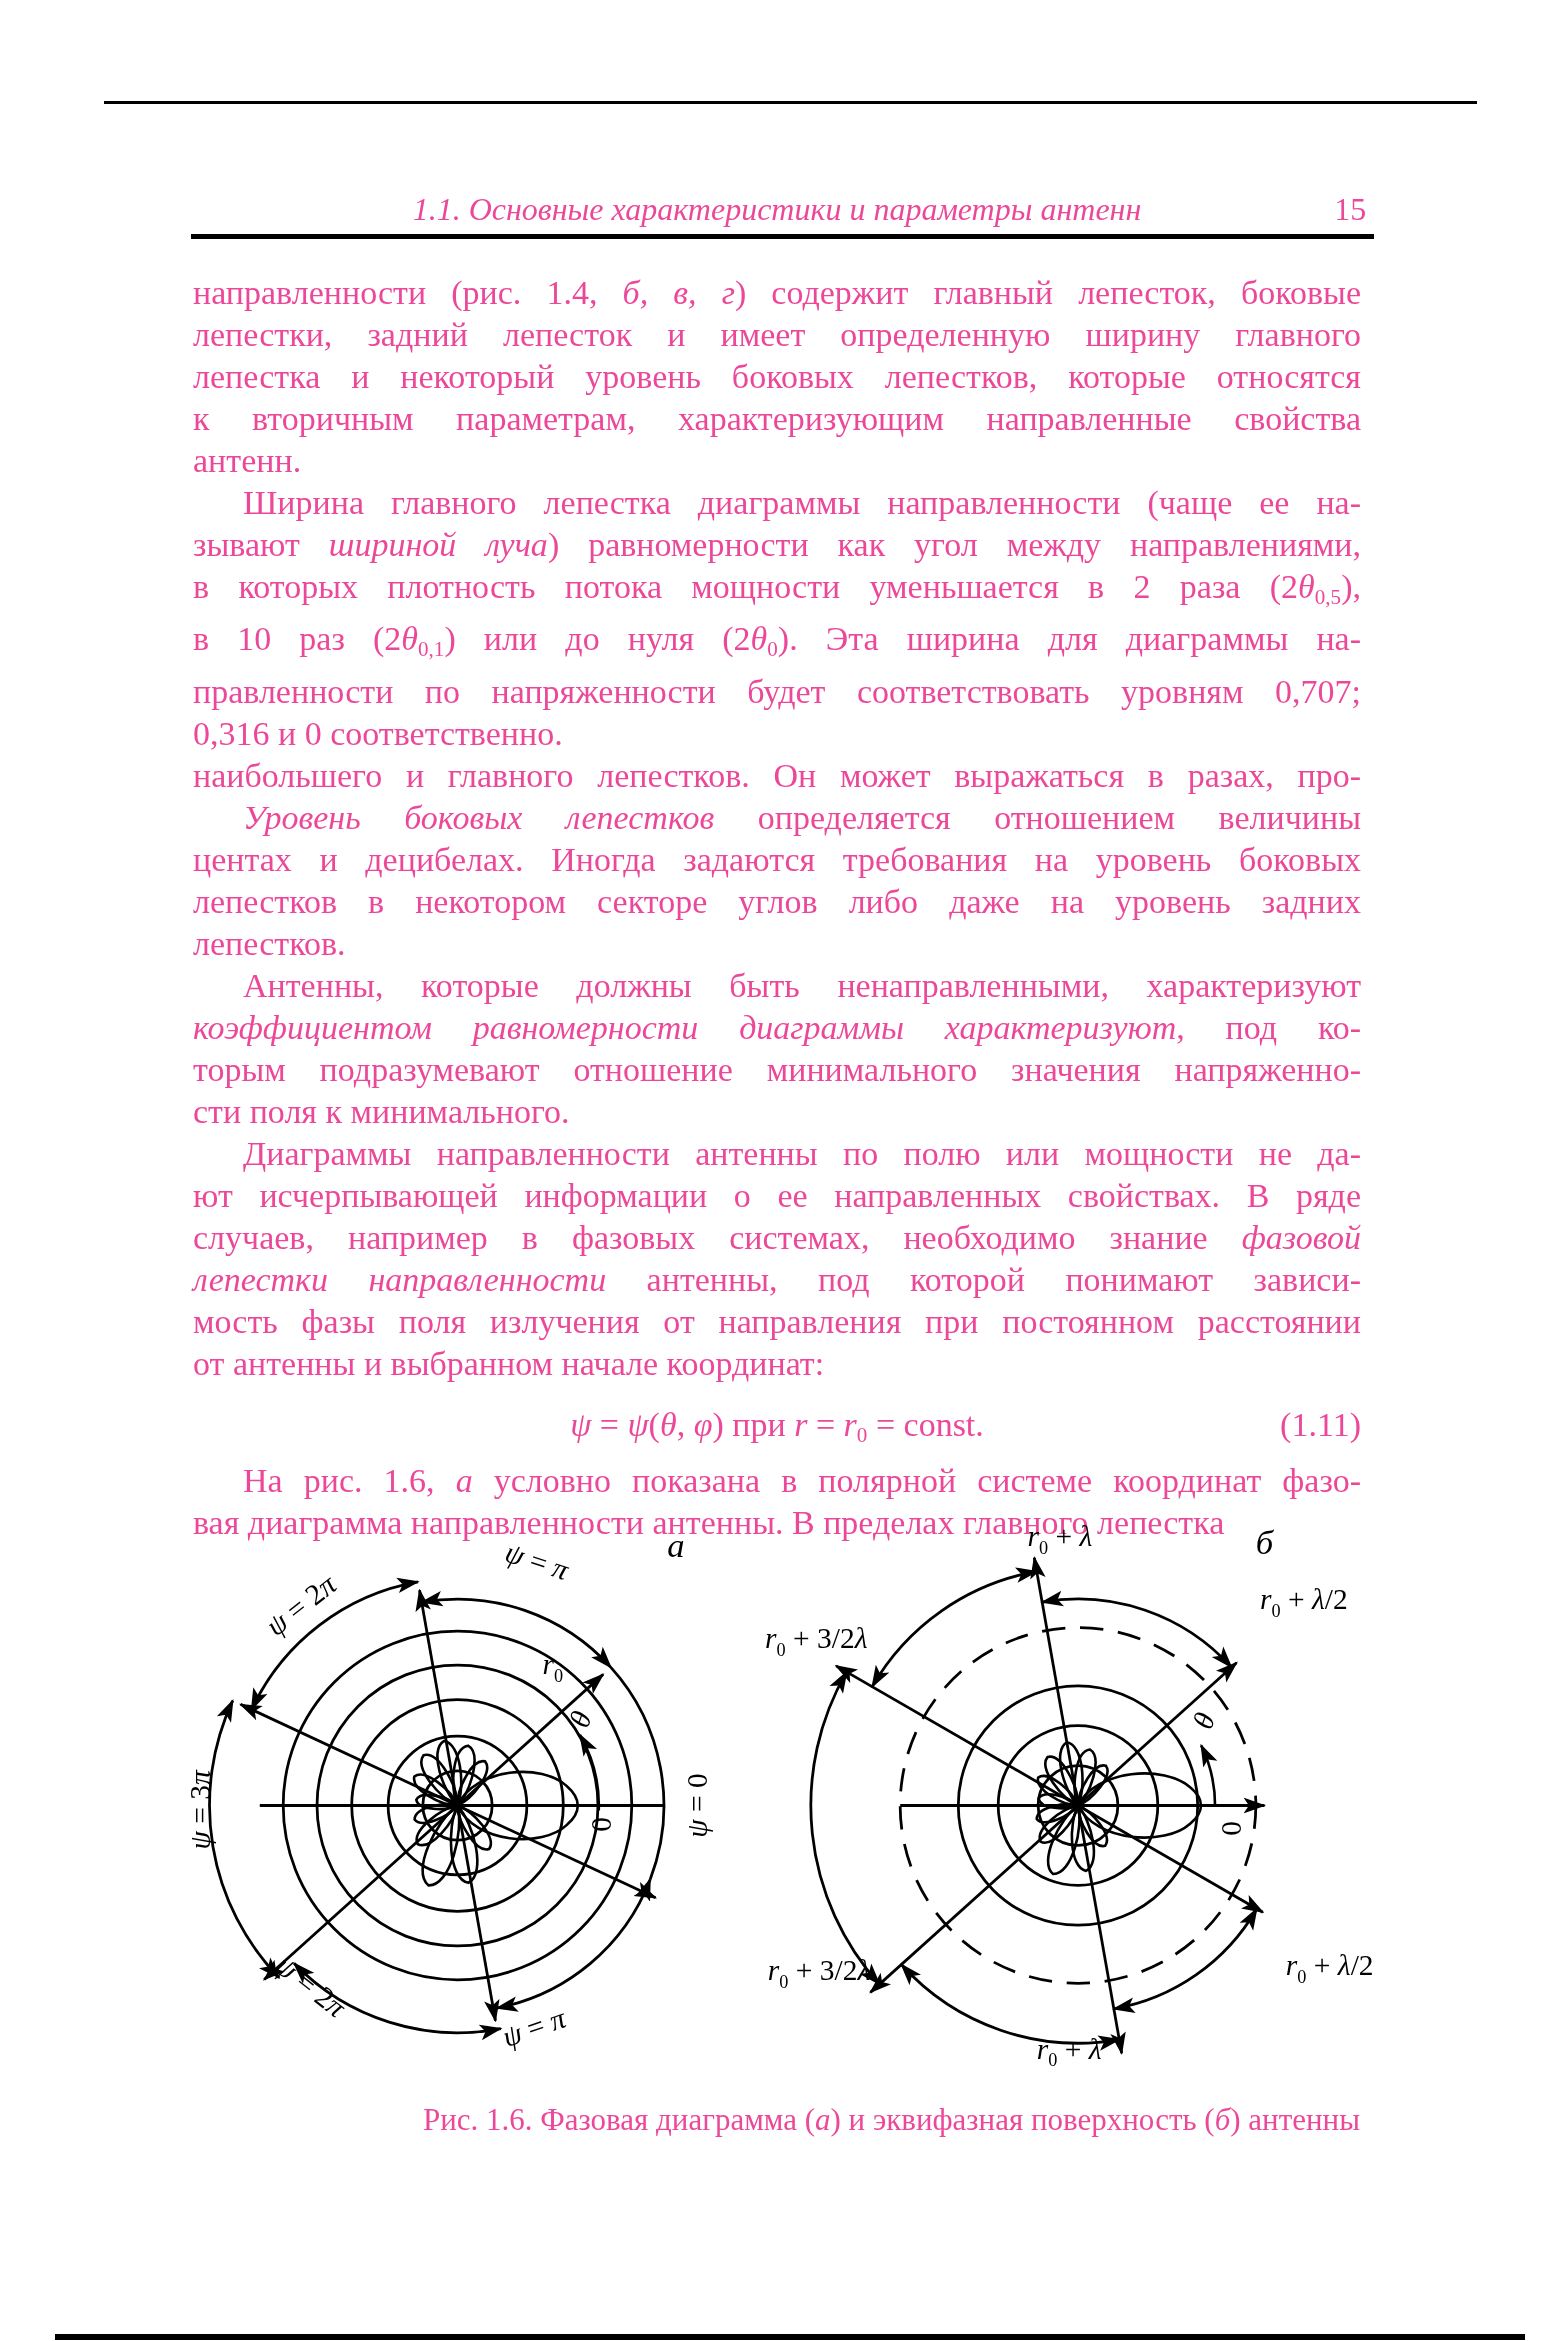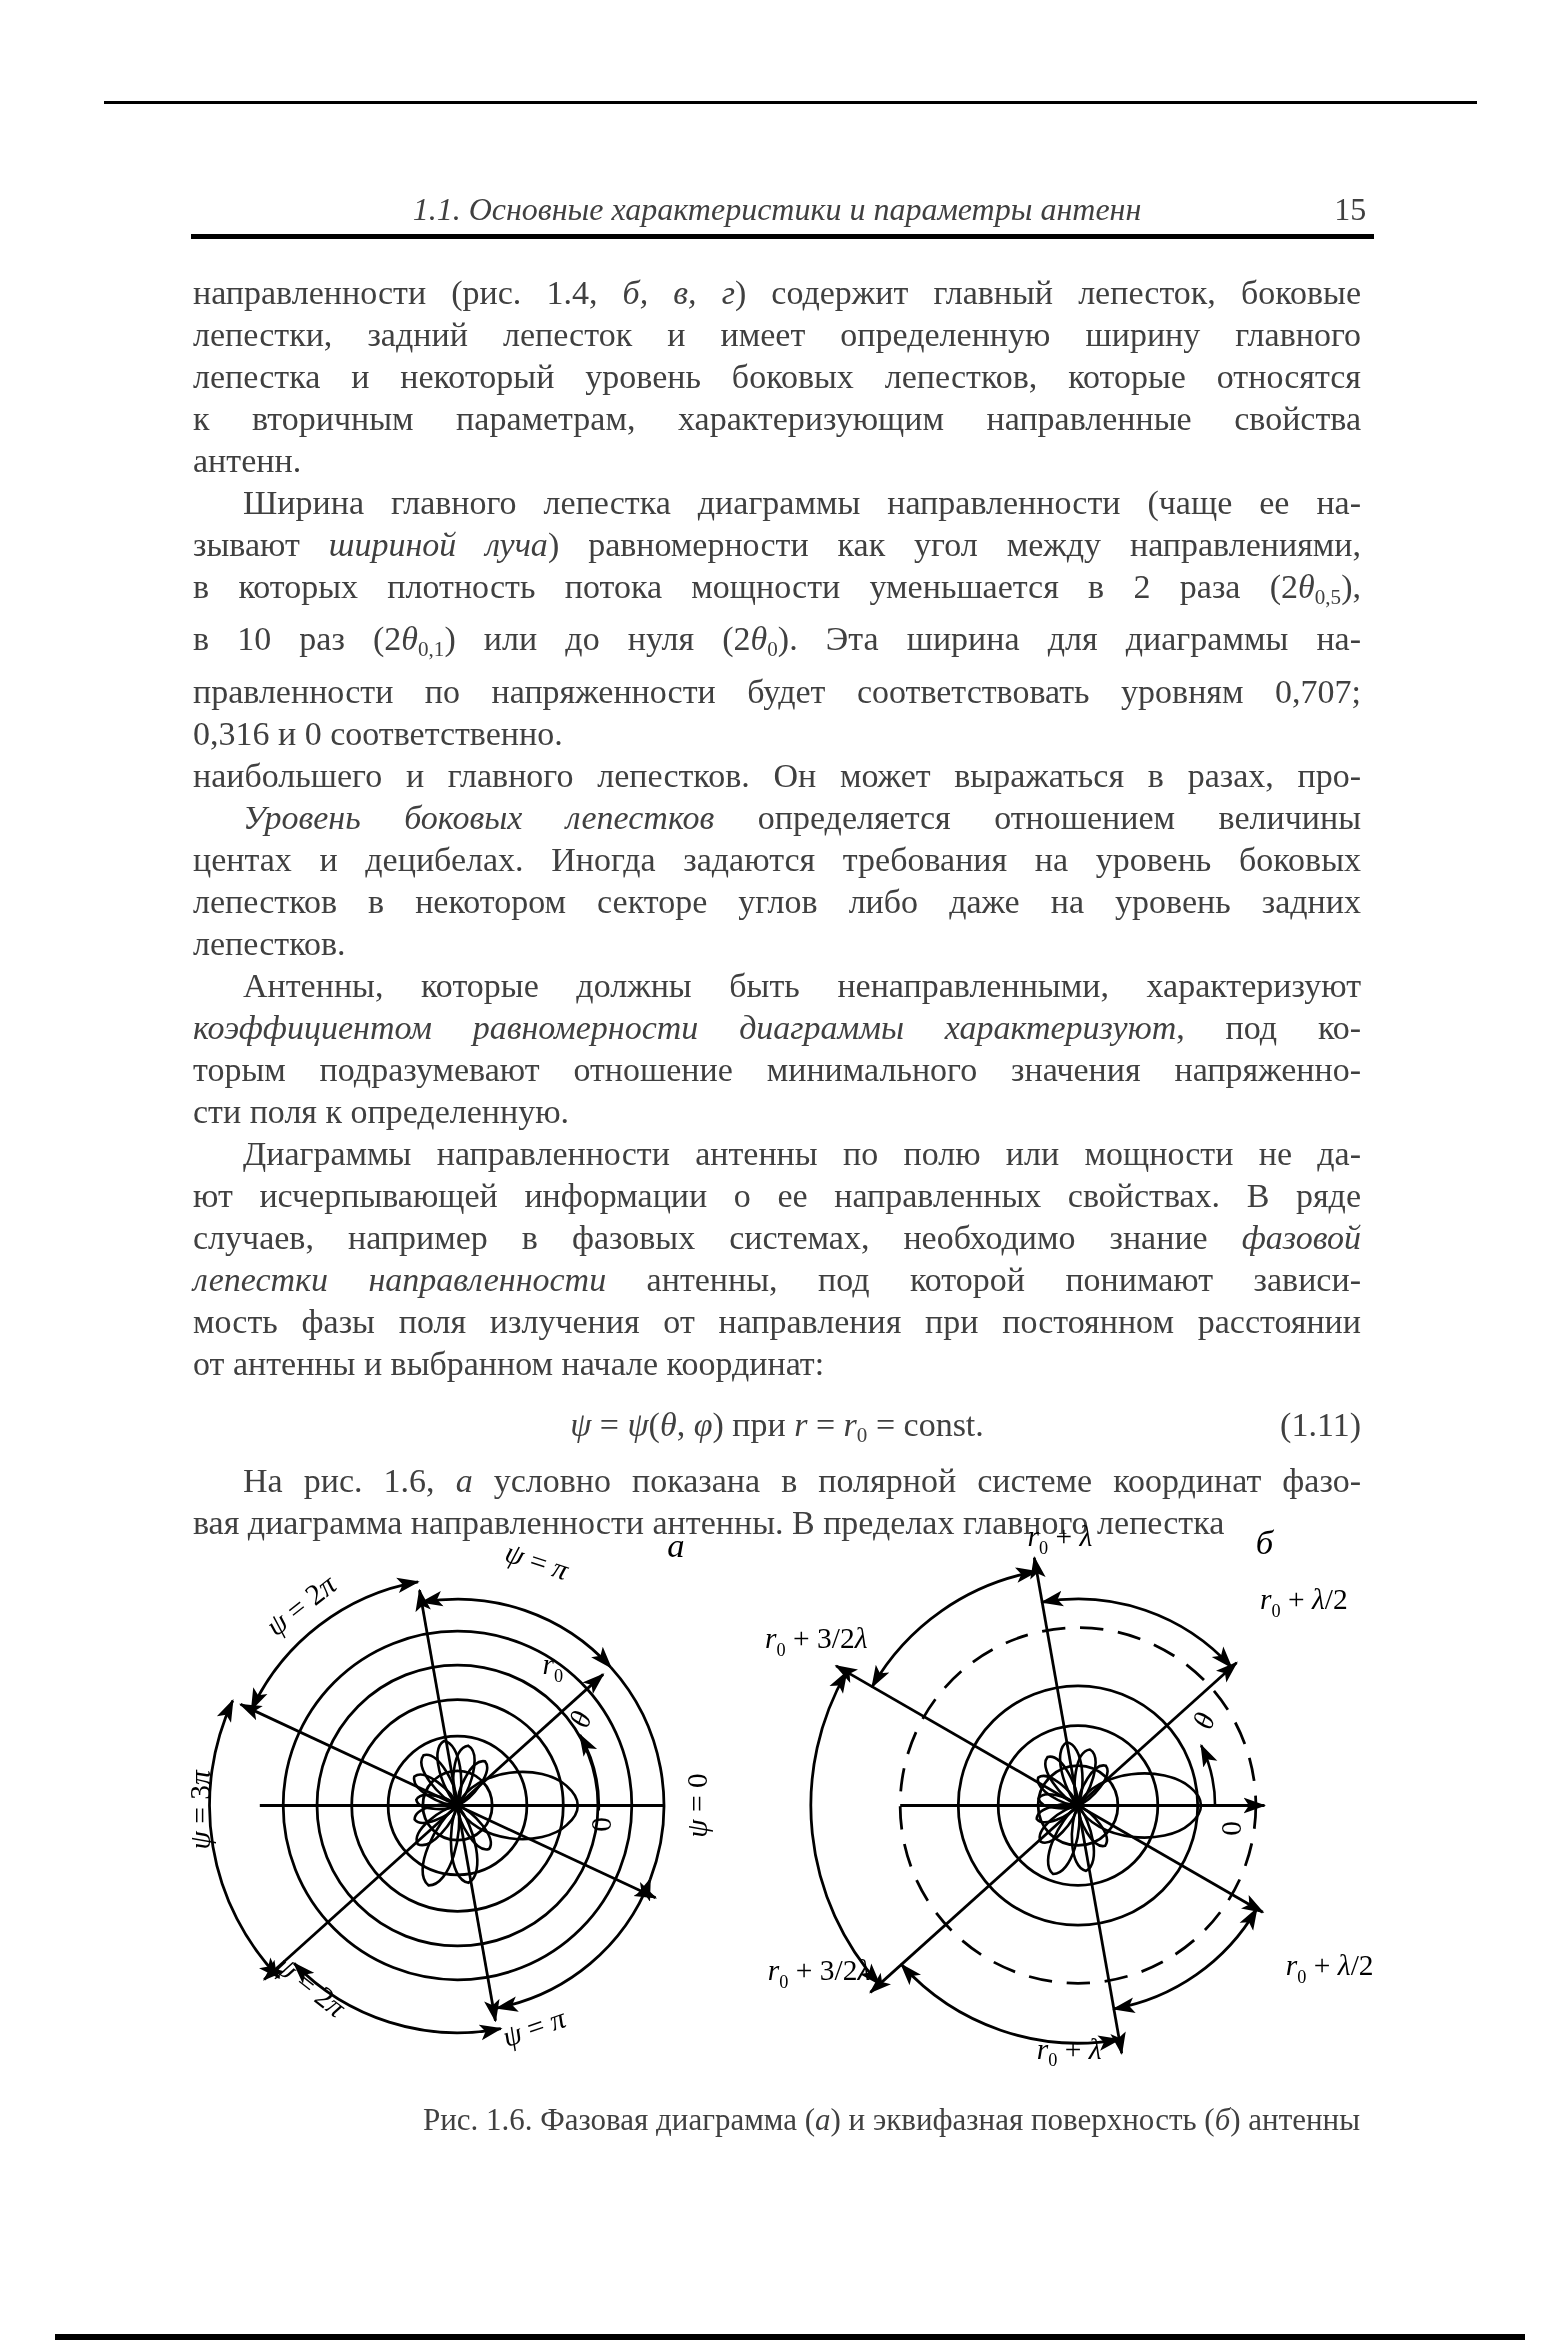--- a/index.html
+++ b/index.html
@@ -1,17 +1,17 @@
 <!DOCTYPE html>
 <html style="font-size:14px"><head>
 <meta charset="utf-8">
 <style>
   html,body{margin:0;padding:0;background:#e8e8e8;}
   .page{position:relative;width:1561px;height:2342px;background:#ffffff;margin:0 auto;
-        font-family:"Liberation Serif","DejaVu Serif",serif;color:#404040;overflow:hidden;}
+        font-family:"Liberation Serif","DejaVu Serif",serif;color:#ec4899;overflow:hidden;}
   .rule{position:absolute;background:#000;}
   .running-head{position:absolute;top:191px;left:193px;width:1168px;height:40px;font-size:32px;}
   .rh-title{text-align:center;font-style:italic;}
   .rh-page{position:absolute;right:-5.2px;top:0;font-style:normal;}
   .body-text{position:absolute;left:193px;top:272px;width:1168px;font-size:34px;line-height:42px;}
   .line{text-align:justify;text-align-last:justify;}
   .line.last{text-align-last:left;}
   .line.indent{text-indent:50px;}
   .seg-n{font-style:normal;}
   .seg-i{font-style:italic;}
@@ -51,21 +51,21 @@
         <div class="line"><span class="seg-n">правленности по напряженности будет соответствовать уровням 0,707;</span></div>
         <div class="line last"><span class="seg-n">0,316 и 0 соответственно.</span></div>
         <div class="line"><span class="seg-n">наибольшего и главного лепестков. Он может выражаться в разах, про-</span></div>
         <div class="line indent"><span class="seg-i">Уровень боковых лепестков</span><span class="seg-n"> определяется отношением величины</span></div>
         <div class="line"><span class="seg-n">центах и децибелах. Иногда задаются требования на уровень боковых</span></div>
         <div class="line"><span class="seg-n">лепестков в некотором секторе углов либо даже на уровень задних</span></div>
         <div class="line last"><span class="seg-n">лепестков.</span></div>
         <div class="line indent"><span class="seg-n">Антенны, которые должны быть ненаправленными, характеризуют</span></div>
         <div class="line"><span class="seg-i">коэффициентом равномерности диаграммы характеризуют</span><span class="seg-n">, под ко-</span></div>
         <div class="line"><span class="seg-n">торым подразумевают отношение минимального значения напряженно-</span></div>
-        <div class="line last"><span class="seg-n">сти поля к определенную.</span></div>
+        <div class="line last"><span class="seg-n">сти поля к минимального.</span></div>
         <div class="line indent"><span class="seg-n">Диаграммы направленности антенны по полю или мощности не да-</span></div>
         <div class="line"><span class="seg-n">ют исчерпывающей информации о ее направленных свойствах. В ряде</span></div>
         <div class="line"><span class="seg-n">случаев, например в фазовых системах, необходимо знание </span><span class="seg-i">фазовой</span></div>
         <div class="line"><span class="seg-i">лепестки направленности</span><span class="seg-n"> антенны, под которой понимают зависи-</span></div>
         <div class="line"><span class="seg-n">мость фазы поля излучения от направления при постоянном расстоянии</span></div>
         <div class="line last"><span class="seg-n">от антенны и выбранном начале координат:</span></div>
       </div>
     <div class="formula">
       <div class="f-body"><span class="seg-i">ψ</span><span class="seg-n"> = </span><span class="seg-i">ψ</span><span class="seg-n">(</span><span class="seg-i">θ</span><span class="seg-n">, </span><span class="seg-i">φ</span><span class="seg-n">)  при  </span><span class="seg-i">r</span><span class="seg-n"> = </span><span class="seg-i">r</span><span class="seg-sub">0</span><span class="seg-n"> = const.</span></div>
       <div class="f-num">(1.11)</div>

